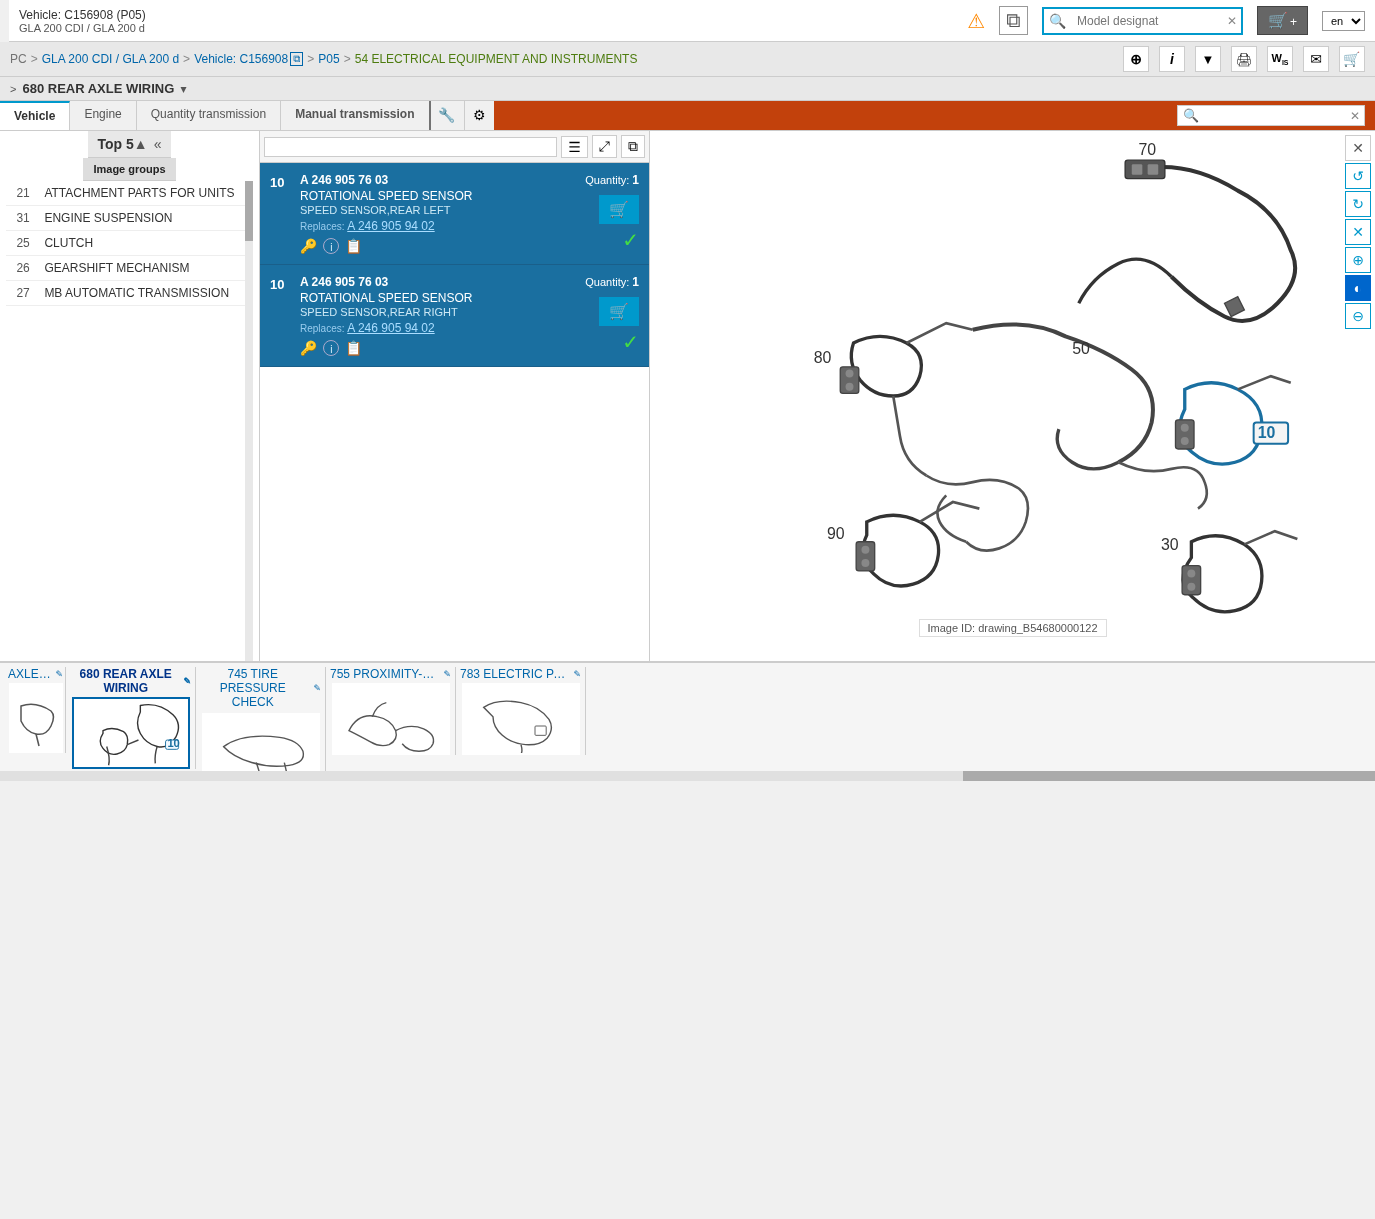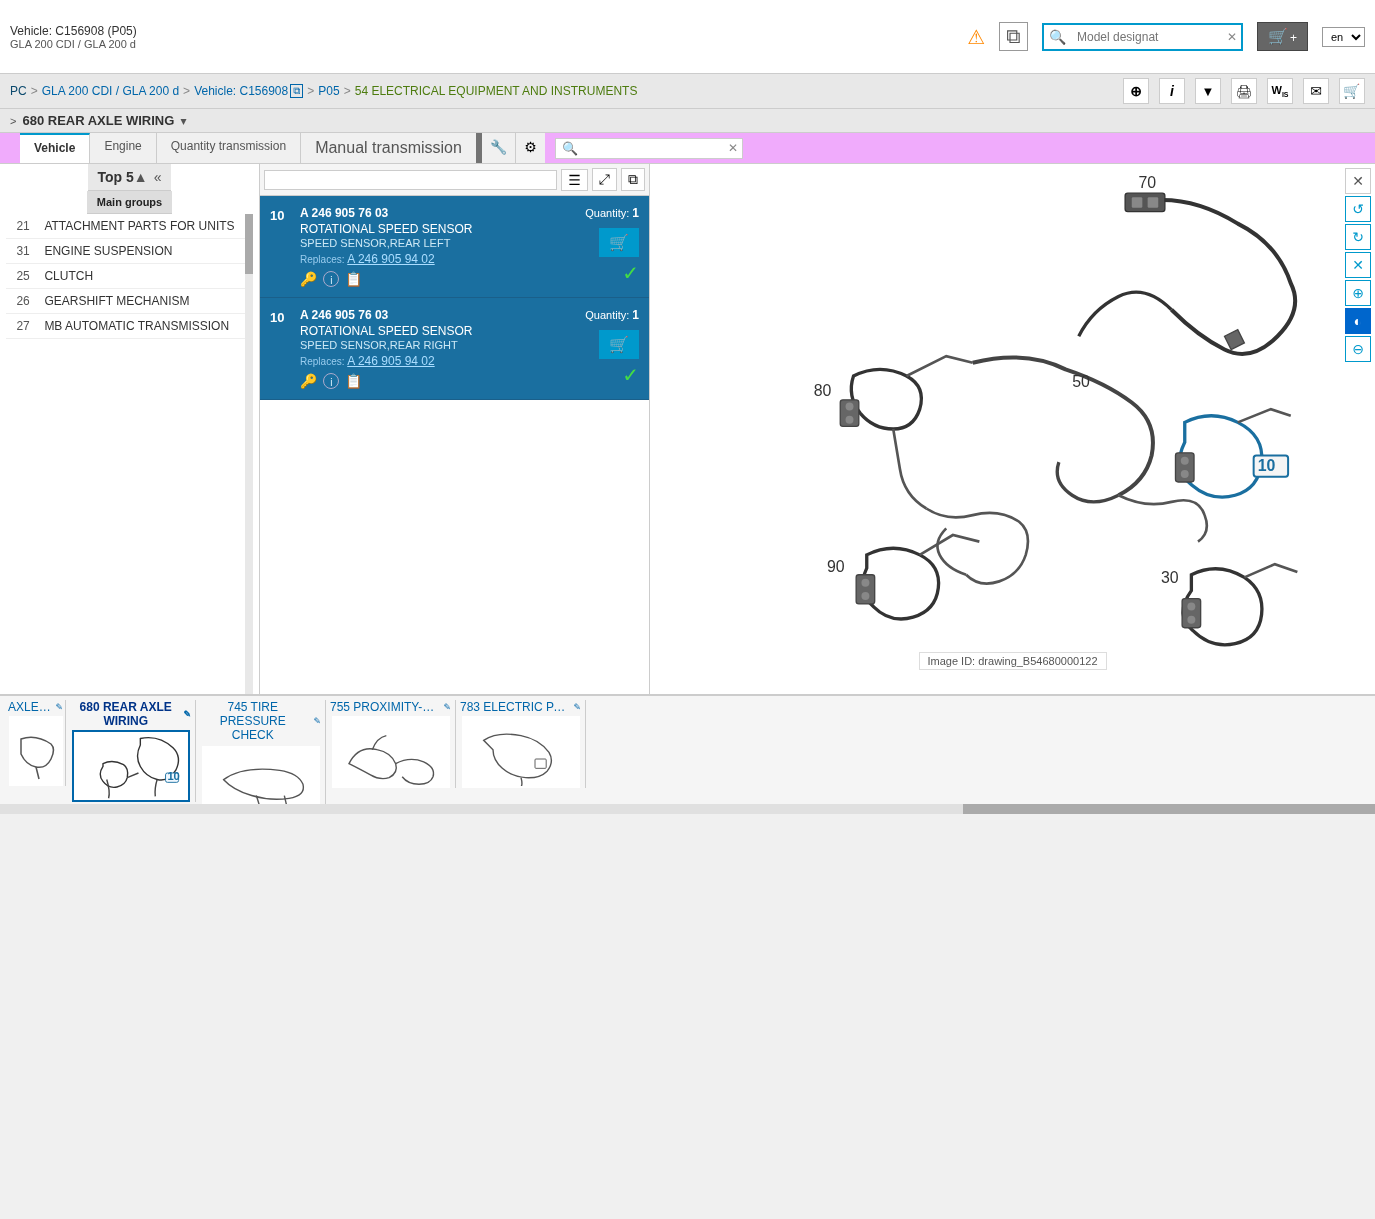--- a/index.html
+++ b/index.html
@@ -1,21 +1,21 @@
 <!DOCTYPE html>
 <html><head>
   <meta charset="utf-8">
   <style>
     * { box-sizing: border-box; margin: 0; padding: 0; font-family: Arial, sans-serif; font-size: 12px; }
     body { background: #f0f0f0; overflow-x: hidden; }
   </style>
 </head>
 <body>
 
-<div style="background:white; border-bottom:1px solid #ccc; padding:22px 10px; display:flex; align-items:center; justify-content:space-between; position:relative; z-index:10;">
+<div style="background:white; border-bottom:1px solid #ccc; padding:6px 10px; display:flex; align-items:center; justify-content:space-between; position:relative; z-index:10;margin-left:9px;">
   <div>
     <div style="font-size:12px; color:#333;">Vehicle: C156908 (P05)</div>
     <div style="font-size:11px; color:#555;">GLA 200 CDI / GLA 200 d</div>
   </div>
   <div style="display:flex; align-items:center; gap:14px;">
     <span style="color:#ff8800; font-size:20px;">⚠</span>
     <span style="font-size:20px; cursor:pointer; color:#555; border:1px solid #999; padding:2px 6px;">⧉</span>
     <div style="display:flex; align-items:center; border:2px solid #0099cc;">
       <button style="border:none; background:none; cursor:pointer; padding:4px 6px; color:#555; font-size:14px;">🔍</button>
       <input style="border: none; outline: none; padding: 4px; width: 150px; font-size: 12px;" placeholder="Model designat">
@@ -24,21 +24,21 @@
     <button style="background:#666; border:1px solid #444; color:white; padding:4px 10px; cursor:pointer; font-size:16px;">🛒<span style="font-size:12px; margin-left:2px;">+</span></button>
     <select style="border:1px solid #999; padding:2px 4px; font-size:11px; background:white;">
       <option>en</option>
       <option>de</option>
     </select>
   </div>
 </div>
 
 <div style="background:#e8e8e8; padding:4px 10px; display:flex; align-items:center; justify-content:space-between; border-bottom:1px solid #ccc;">
   <div style="display:flex; align-items:center; gap:4px; font-size:11px; flex-wrap:wrap;">
-    <a style="color:#0c4a6e; text-decoration:none; cursor:pointer;">PC</a>
+    <a style="color:#737373; text-decoration:none; cursor:pointer;">PC</a>
     <span style="color:#888;">&gt;</span>
     <a style="color:#0066aa; text-decoration:none; cursor:pointer;">GLA 200 CDI / GLA 200 d</a>
     <span style="color:#888;">&gt;</span>
     <a style="color:#0066aa; text-decoration:none; cursor:pointer; display:flex; align-items:center; gap:2px;">Vehicle: C156908 <span style="font-size:10px; border:1px solid #0066aa; padding:0 2px;">⧉</span></a>
     <span style="color:#888;">&gt;</span>
     <a style="color:#0066aa; text-decoration:none; cursor:pointer;">P05</a>
     <span style="color:#888;">&gt;</span>
     <a style="color:#4d7c0f; text-decoration:none; cursor:pointer;">54 ELECTRICAL EQUIPMENT AND INSTRUMENTS</a>
   </div>
   <div style="display:flex; gap:10px; align-items:center;">
@@ -51,26 +51,26 @@
     <button style="border:1px solid #ccc; background:white; cursor:pointer; width:26px; height:26px; font-size:14px;">🛒</button>
   </div>
 </div>
 
 <div style="background:#e8e8e8; padding:4px 10px; display:flex; align-items:center; gap:6px; border-bottom:1px solid #ccc;">
   <span style="color:#555; font-size:11px;">&gt;</span>
   <span style="font-size:13px; font-weight:bold; color:#333;">680 REAR AXLE WIRING</span>
   <span style="color:#555; cursor:pointer; font-size:12px;">▾</span>
 </div>
 
-<div style="background:#f0abfc; border-bottom:1px solid #ccc; display:flex; align-items:stretch; padding-left:20px;">
+<div style="background:#c2410c; border-bottom:1px solid #ccc; display:flex; align-items:stretch; justify-content:space-between;">
   <div style="display:flex; align-items:stretch;">
     <div style="padding:6px 14px; cursor:pointer; background:white; border-right:1px solid #ccc; border-top:2px solid #0099cc; font-size:12px; color:#333; font-weight:bold;">Vehicle</div>
     <div style="padding:6px 14px; cursor:pointer; background:#f0f0f0; border-right:1px solid #ccc; font-size:12px; color:#555;">Engine</div>
     <div style="padding:6px 14px; cursor:pointer; background:#f0f0f0; border-right:1px solid #ccc; font-size:12px; color:#555;">Quantity transmission</div>
-    <div style="padding:6px 14px; cursor:pointer; background:#f0f0f0; border-right:6px solid #737373; font-size:16px; color:#555;">Manual transmission</div>
+    <div style="padding:6px 14px; cursor:pointer; background:#f0f0f0; border-right:2px solid #737373; font-size:12px; color:#555;font-weight:bold;">Manual transmission</div>
     <div style="padding:6px 8px; cursor:pointer; background:#f0f0f0; border-right:1px solid #ccc; font-size:14px;">🔧</div>
     <div style="padding:6px 8px; cursor:pointer; background:#f0f0f0; font-size:14px;">⚙</div>
   </div>
   <div style="display:flex; align-items:center; padding:4px 10px; gap:4px;">
     <div style="display:flex; align-items:center; border:1px solid #ccc; background:white;">
       <button style="border:none; background:none; cursor:pointer; padding:2px 6px; color:#555; font-size:13px;">🔍</button>
       <input style="border: none; outline: none; padding: 3px 4px; width: 140px; font-size: 11px;">
       <button style="border:none; background:none; cursor:pointer; padding:2px 4px; color:#888; font-size:12px;">✕</button>
     </div>
   </div>
@@ -82,21 +82,21 @@
 
     <div style="background:#e8e8e8; padding:5px 10px; display:flex; align-items:center; justify-content:space-between; border-bottom:1px solid #ccc;">
       <span style="font-size:14px; font-weight:bold; color:#333;">Top 5</span>
       <div style="display:flex; gap:6px;">
         <button style="border:none; background:none; cursor:pointer; font-size:14px; color:#555;">▲</button>
         <button style="border:none; background:none; cursor:pointer; font-size:14px; color:#555;">«</button>
       </div>
     </div>
 
 
-    <div style="padding:5px 10px; font-weight:bold; background:#ddd; border-bottom:1px solid #ccc; color:#222; font-size:11px;">Main groups</div>
+    <div style="padding:5px 10px; font-weight:bold; background:#ddd; border-bottom:1px solid #ccc; color:#222; font-size:11px;">Image groups</div>
     <div style="flex:1; overflow-y:auto; position:relative; display:flex;">
       <div style="flex:1;">
         <div style="padding:5px 10px; cursor:pointer; border-bottom:1px solid #eee; color:#333; font-size:11px; display:flex; gap:8px;">
             <span style="min-width:20px; color:#555;">21</span>
             <span>ATTACHMENT PARTS FOR UNITS</span>
           </div>
         <div style="padding:5px 10px; cursor:pointer; border-bottom:1px solid #eee; color:#333; font-size:11px; display:flex; gap:8px;">
             <span style="min-width:20px; color:#555;">31</span>
             <span>ENGINE SUSPENSION</span>
           </div>

